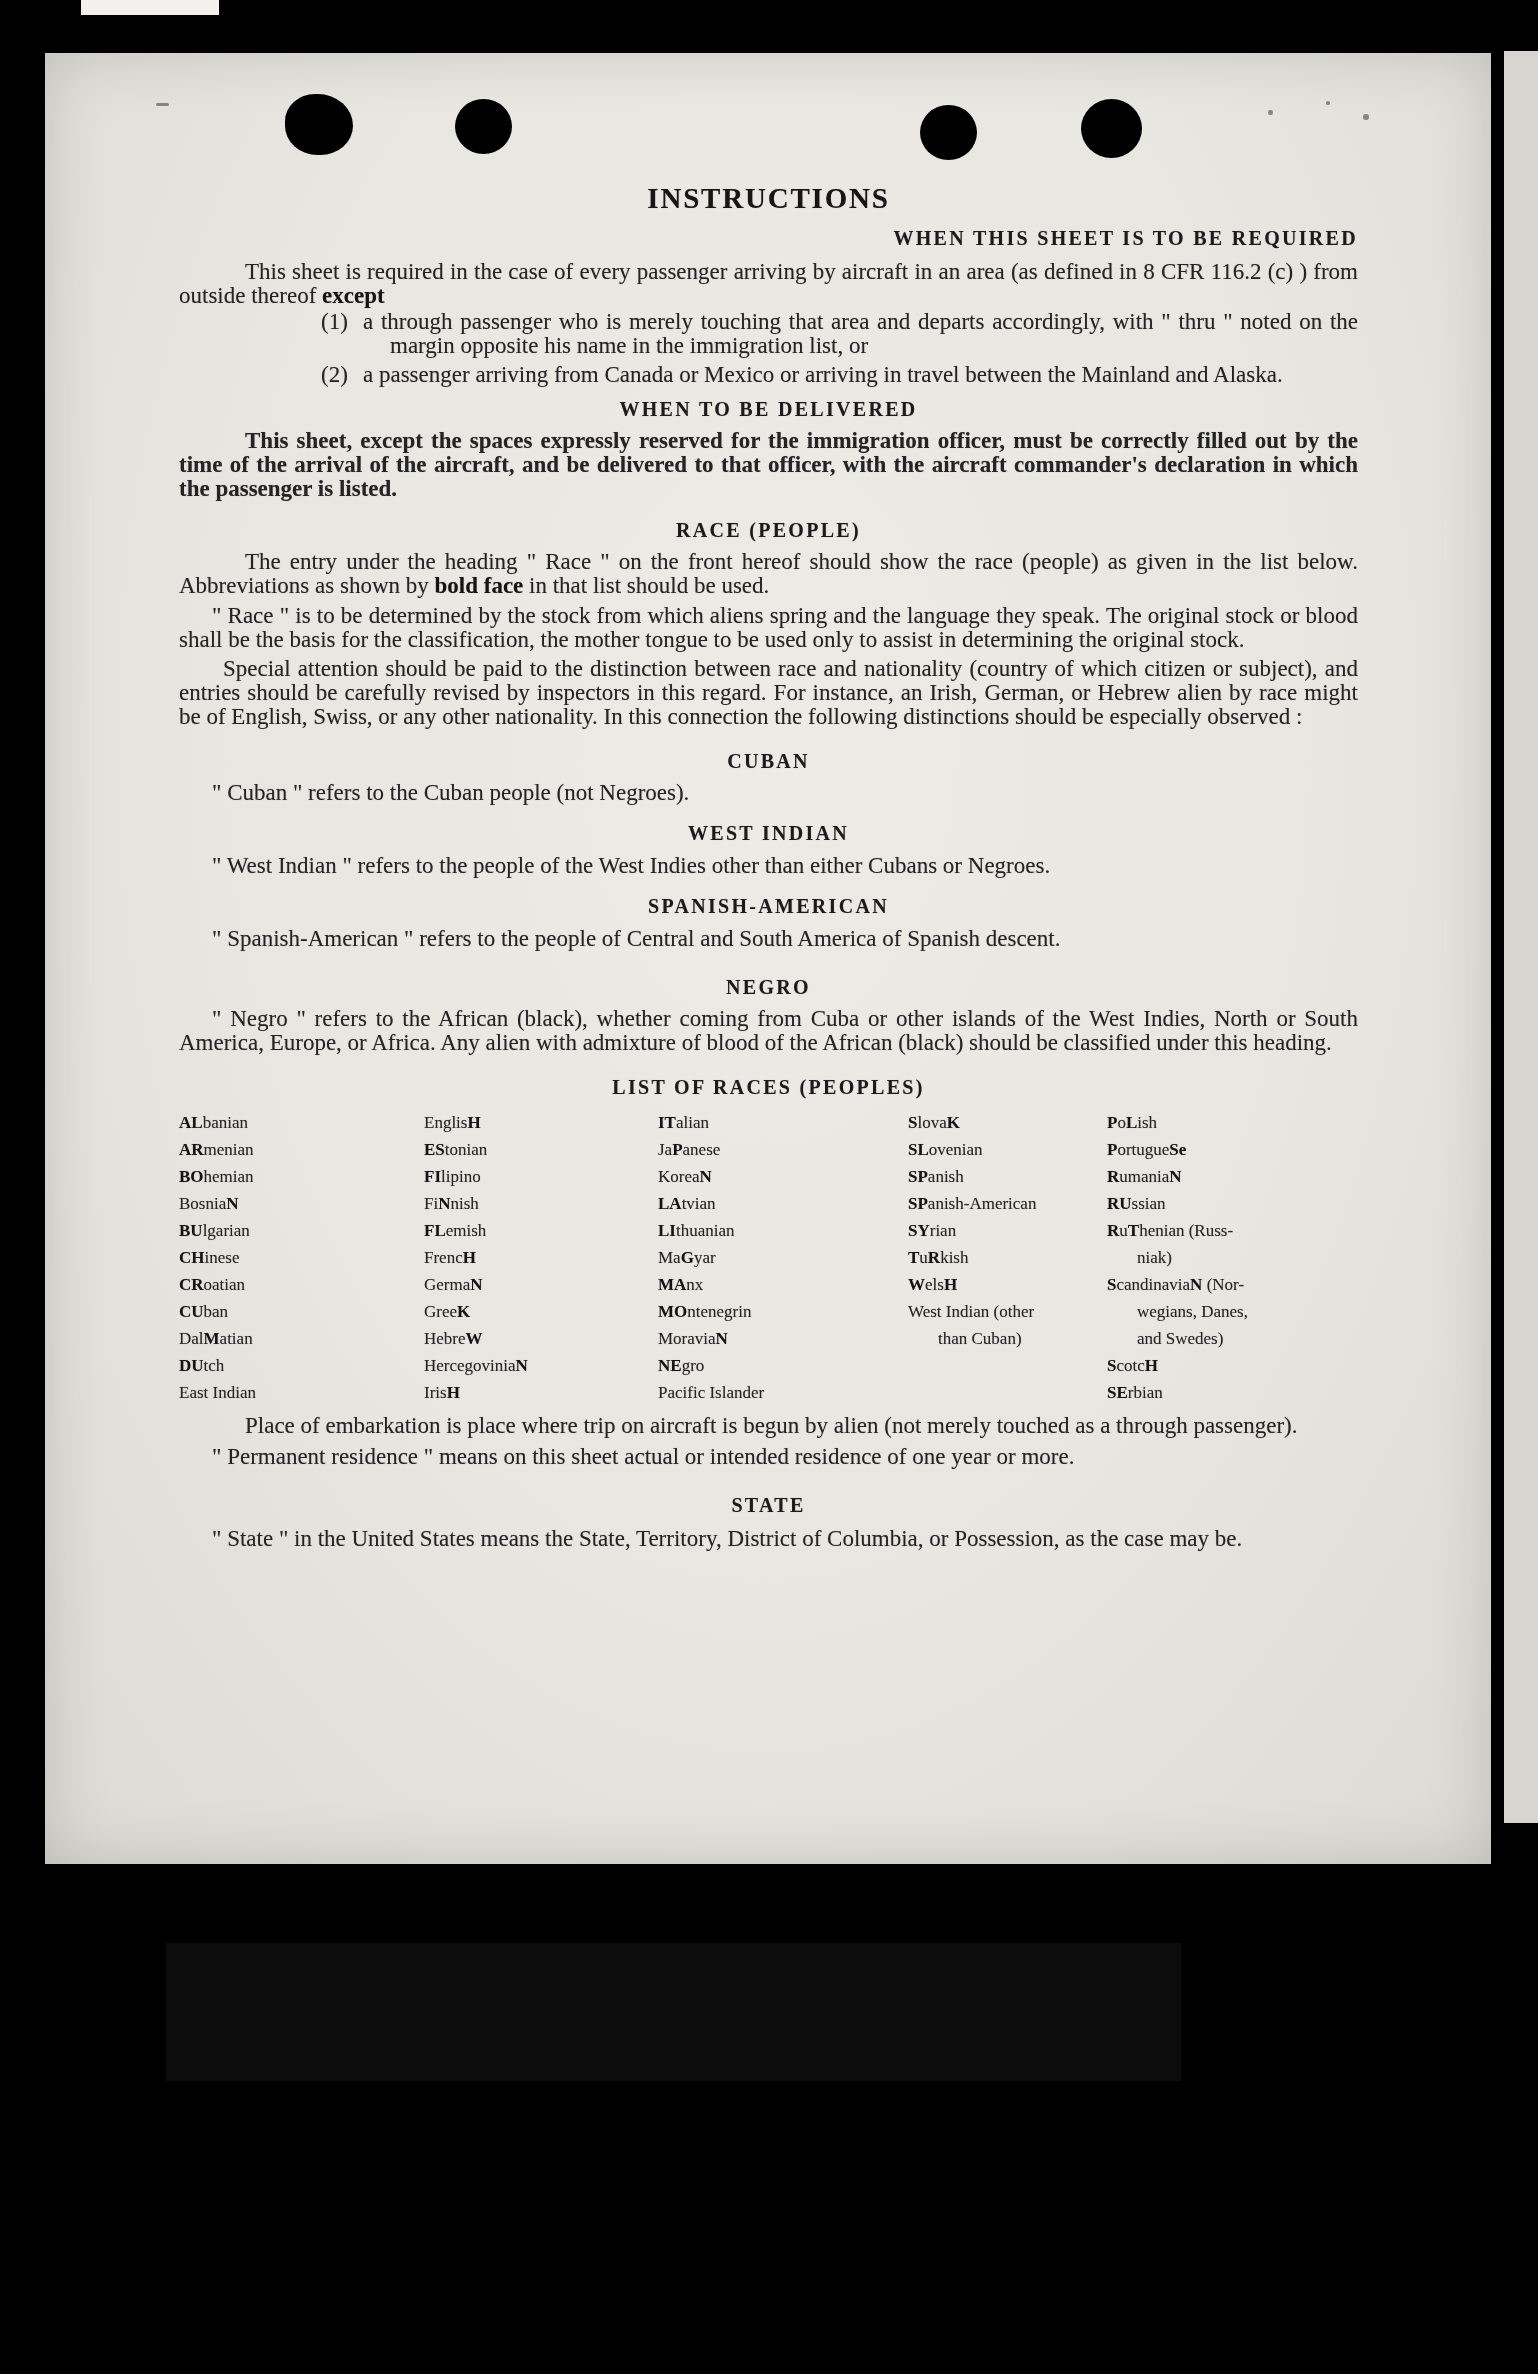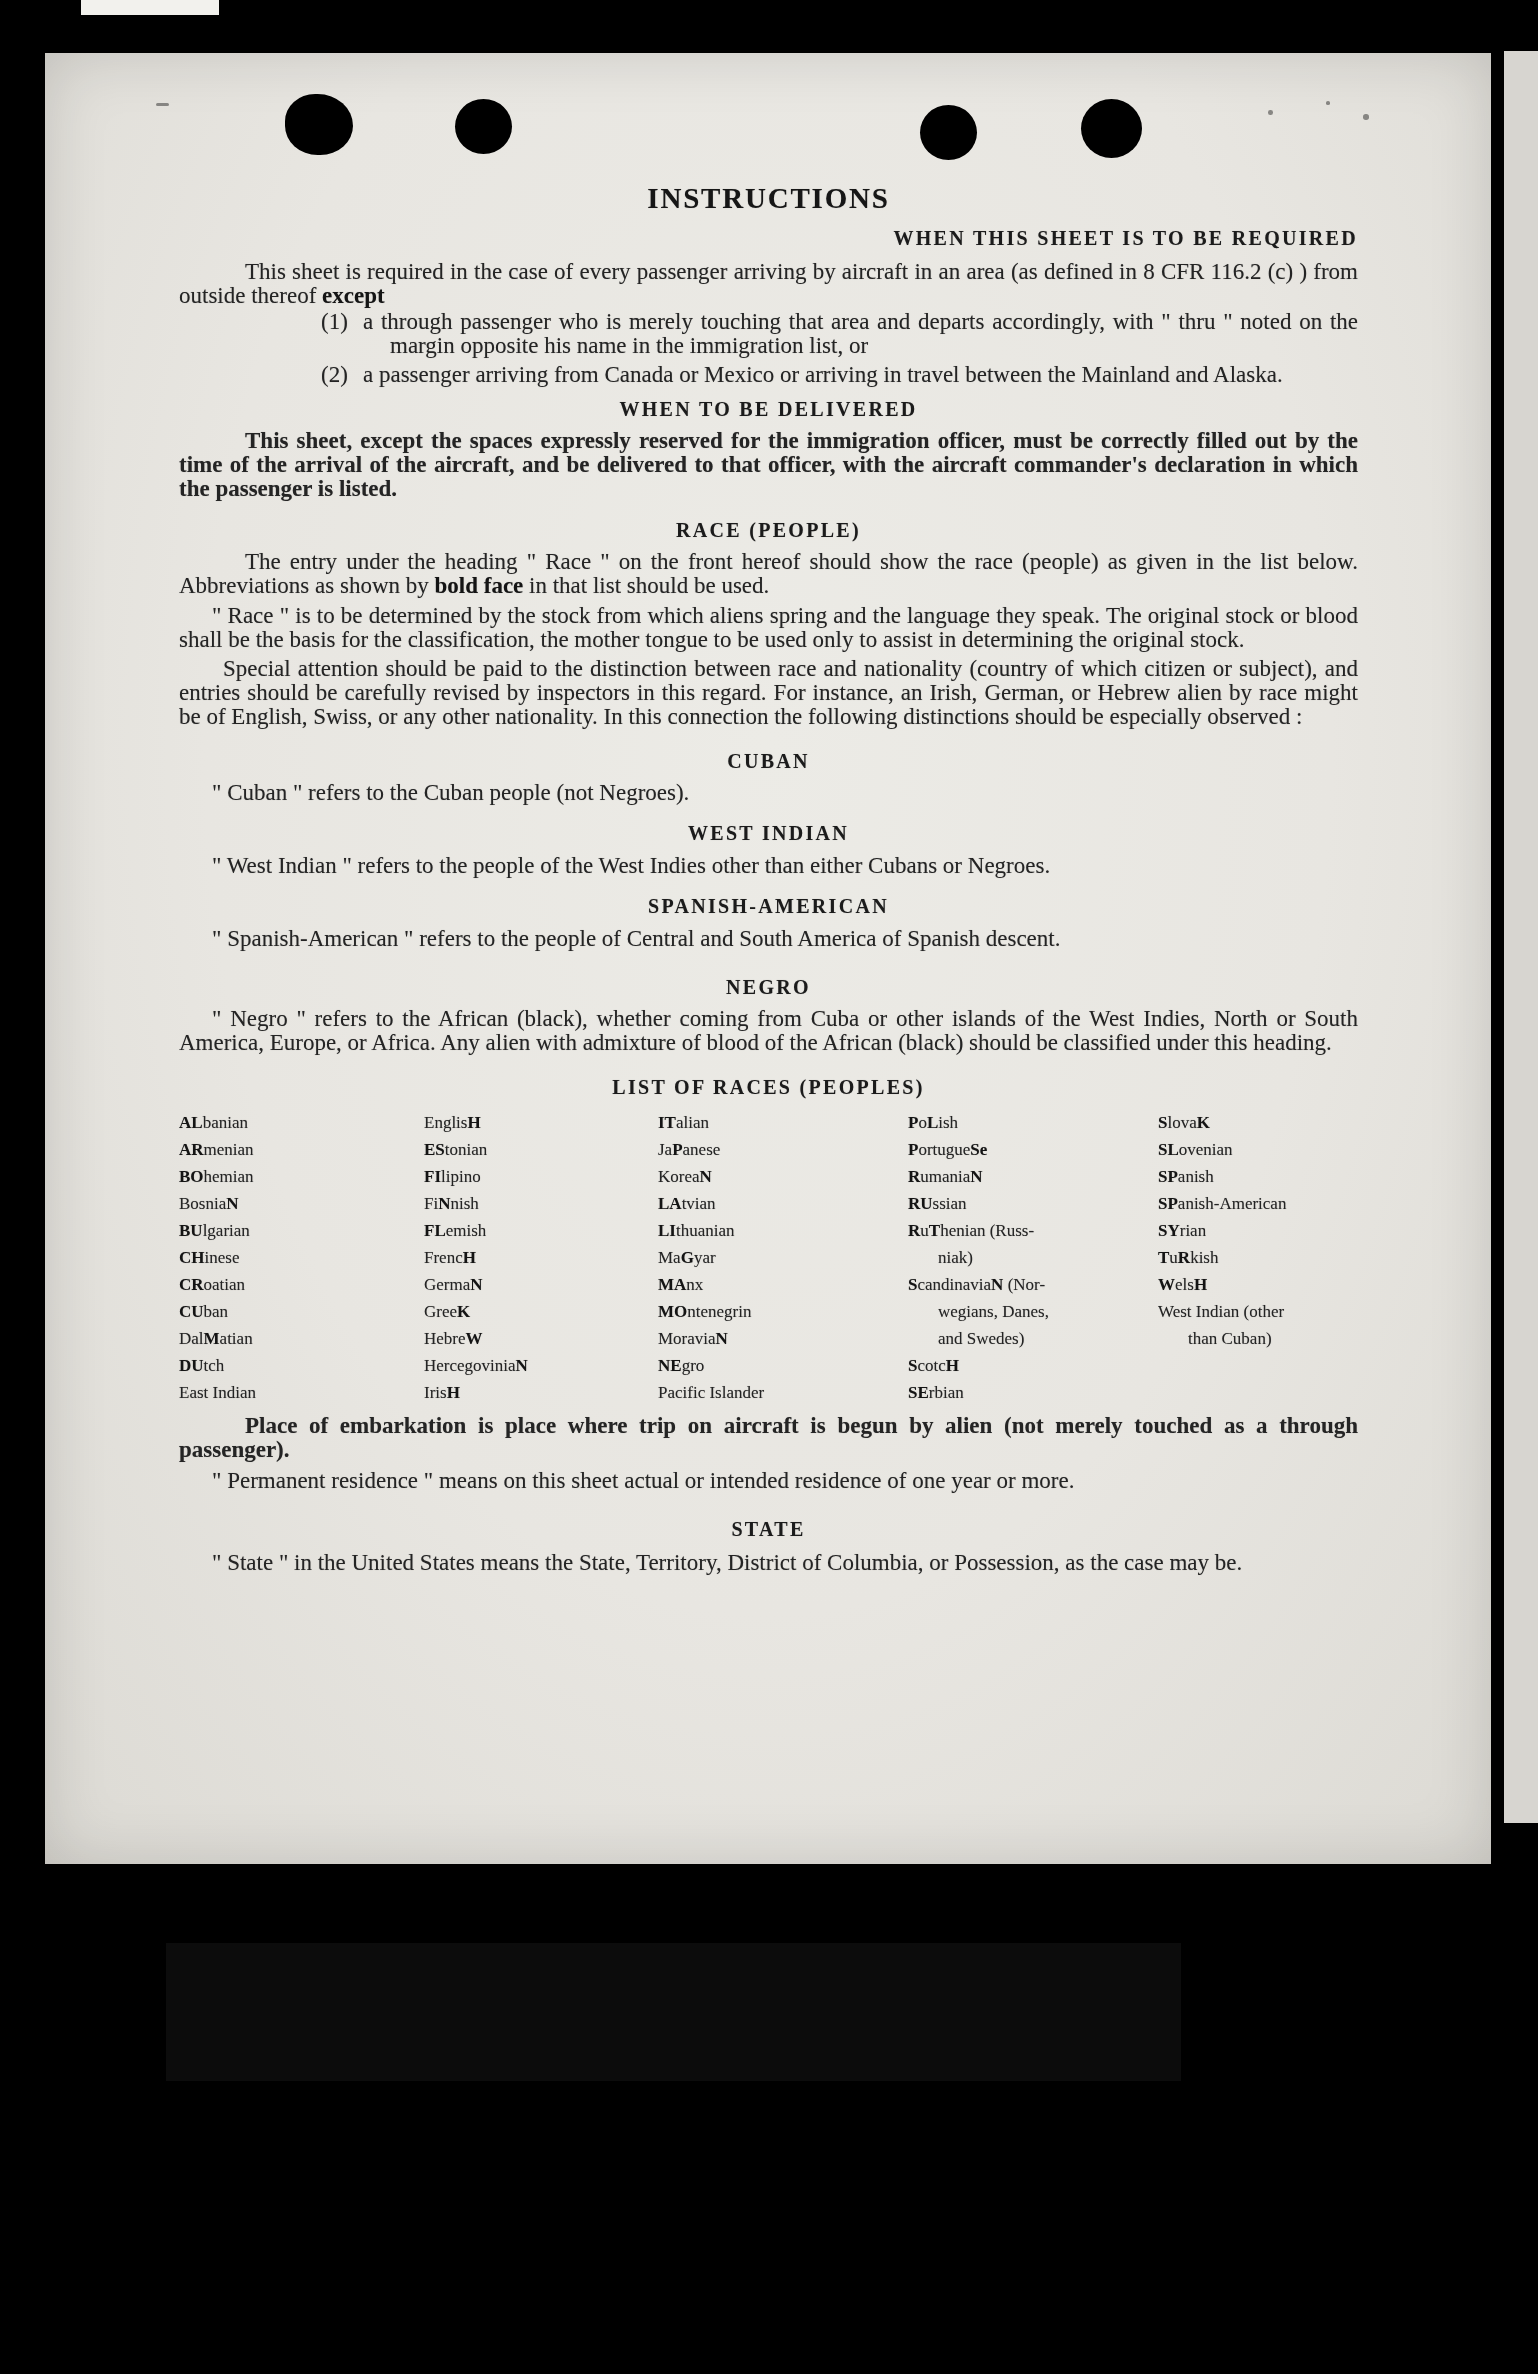--- a/index.html
+++ b/index.html
@@ -156,47 +156,47 @@
           <div class="race-line">Korea<b>N</b></div>
           <div class="race-line"><b>LA</b>tvian</div>
           <div class="race-line"><b>LI</b>thuanian</div>
           <div class="race-line">Ma<b>G</b>yar</div>
           <div class="race-line"><b>MA</b>nx</div>
           <div class="race-line"><b>MO</b>ntenegrin</div>
           <div class="race-line">Moravia<b>N</b></div>
           <div class="race-line"><b>NE</b>gro</div>
           <div class="race-line">Pacific Islander</div>
         </div>
+      <div class="race-col c4">
+          <div class="race-line"><b>S</b>lova<b>K</b></div>
+          <div class="race-line"><b>SL</b>ovenian</div>
+          <div class="race-line"><b>SP</b>anish</div>
+          <div class="race-line"><b>SP</b>anish-American</div>
+          <div class="race-line"><b>SY</b>rian</div>
+          <div class="race-line"><b>T</b>u<b>R</b>kish</div>
+          <div class="race-line"><b>W</b>els<b>H</b></div>
+          <div class="race-line">West Indian (other</div>
+          <div class="race-line cont">than Cuban)</div>
+        </div>
       <div class="race-col c3">
           <div class="race-line"><b>P</b>o<b>L</b>ish</div>
           <div class="race-line"><b>P</b>ortugue<b>Se</b></div>
           <div class="race-line"><b>R</b>umania<b>N</b></div>
           <div class="race-line"><b>RU</b>ssian</div>
           <div class="race-line"><b>R</b>u<b>T</b>henian (Russ-</div>
           <div class="race-line cont">niak)</div>
           <div class="race-line"><b>S</b>candinavia<b>N</b> (Nor-</div>
           <div class="race-line cont">wegians, Danes,</div>
           <div class="race-line cont">and Swedes)</div>
           <div class="race-line"><b>S</b>cotc<b>H</b></div>
           <div class="race-line"><b>SE</b>rbian</div>
         </div>
-      <div class="race-col c4">
-          <div class="race-line"><b>S</b>lova<b>K</b></div>
-          <div class="race-line"><b>SL</b>ovenian</div>
-          <div class="race-line"><b>SP</b>anish</div>
-          <div class="race-line"><b>SP</b>anish-American</div>
-          <div class="race-line"><b>SY</b>rian</div>
-          <div class="race-line"><b>T</b>u<b>R</b>kish</div>
-          <div class="race-line"><b>W</b>els<b>H</b></div>
-          <div class="race-line">West Indian (other</div>
-          <div class="race-line cont">than Cuban)</div>
-        </div>
     </div>
 
-    <p class="para ind-lg" style="margin-top:7.4px;font-weight:bold;">Place of embarkation is place where trip on aircraft is begun by alien (not merely touched as a through passenger).</p>
+    <p class="para ind-lg" style="margin-top:7.4px;">Place of embarkation is place where trip on aircraft is begun by alien (not merely touched as a through passenger).</p>
 
     <p class="para ind-sm" style="margin-top:7.4px;">" Permanent residence " means on this sheet actual or intended residence of one year or more.</p>
 
     <h2 style="margin-top:24px;">STATE</h2>
     <p class="para ind-sm" style="margin-top:9.2px;">" State " in the United States means the State, Territory, District of Columbia, or Possession, as the case may be.</p>
 
   </div>
 </div>
 
 

